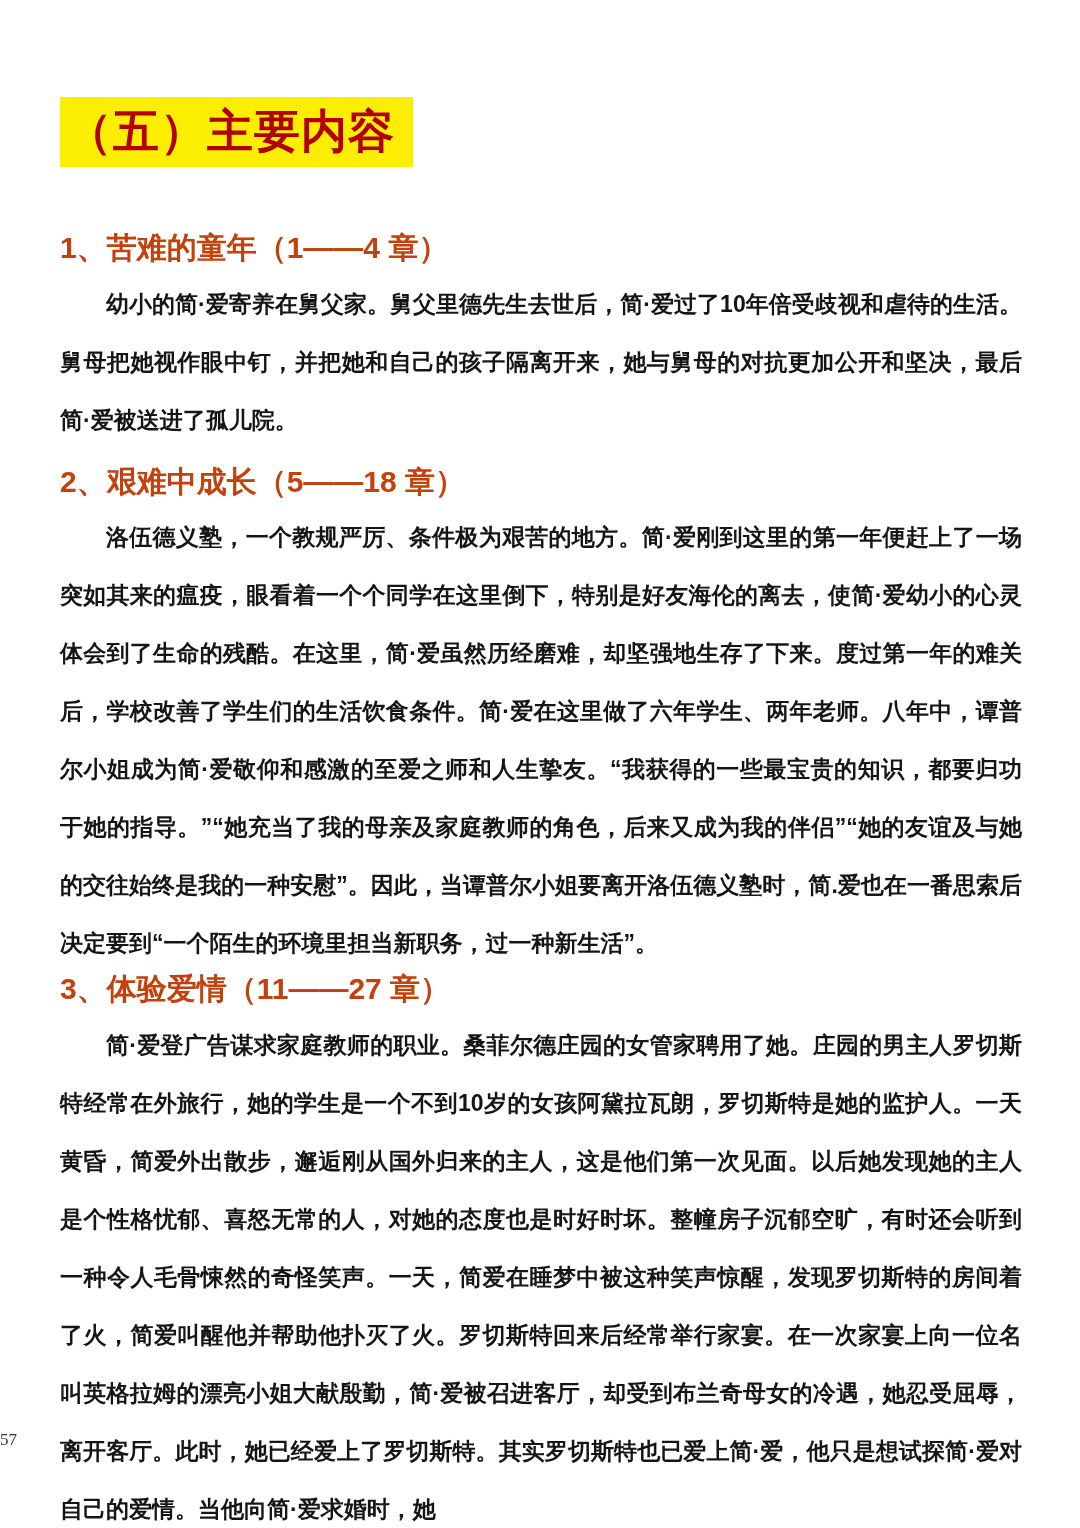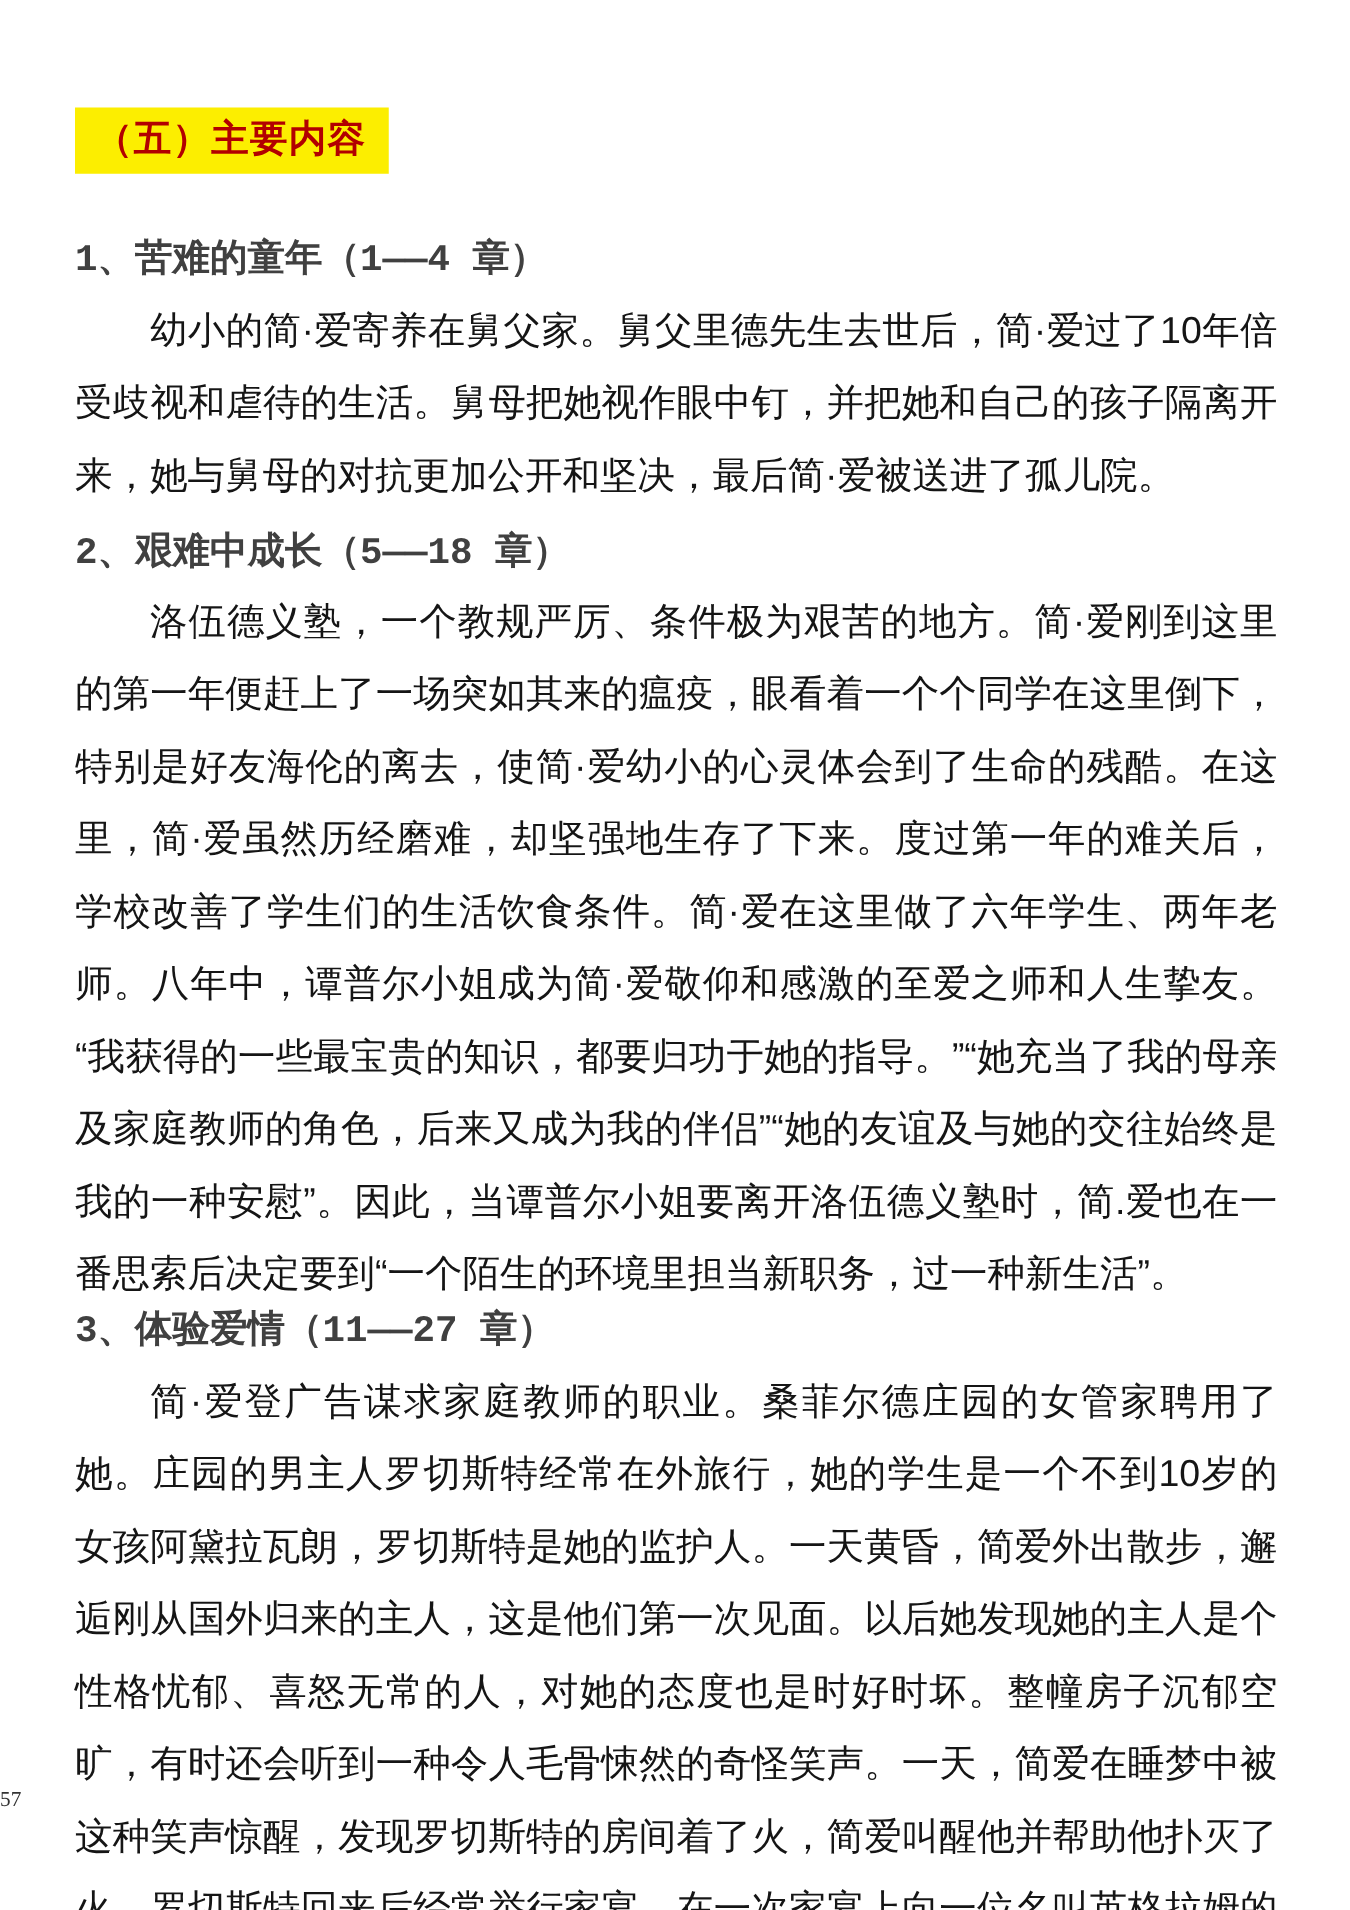--- a/index.html
+++ b/index.html
@@ -15,46 +15,45 @@
     background: #ffffff;
     overflow: hidden;
     font-family: "Liberation Sans", "DejaVu Sans", sans-serif;
     box-sizing: border-box;
     padding: 66px 58px 0 60px;
   }
   .title-highlight {
     display: inline-block;
     background: #fcee00;
     color: #b20000;
-    font-size: 30px;
+    font-size: 46px;
     font-weight: bold;
     letter-spacing: 1px;
-    padding: 9px 18px 11px 16px;
+    padding: 9px 18px 11px 6px;
     line-height: 1.1;
   }
   .section-heading {
-    color: #404040;
+    color: #c2410c;
     font-size: 30px;
     font-weight: bold;
     line-height: 1.15;
     margin: 0;
-    font-family: Liberation Mono, monospace;
   }
   .heading-1 { margin-top: 33px; }
   .heading-2 { margin-top: 16px; }
   .heading-3 { }
   .body-para {
     color: #151515;
-    font-size: 30px;
+    font-size: 23px;
     line-height: 58px;
     text-align: justify;
     text-indent: 2em;
     margin: 0;
     margin-top: 9px;
-    font-weight: 400;
+    font-weight: 700;
   }
   .page-footer {
     position: absolute;
     bottom: 78px;
     left: 0;
     width: 100%;
     text-align: left;
     font-family: "Liberation Serif", "DejaVu Serif", serif;
     font-size: 17px;
     color: #333333;

